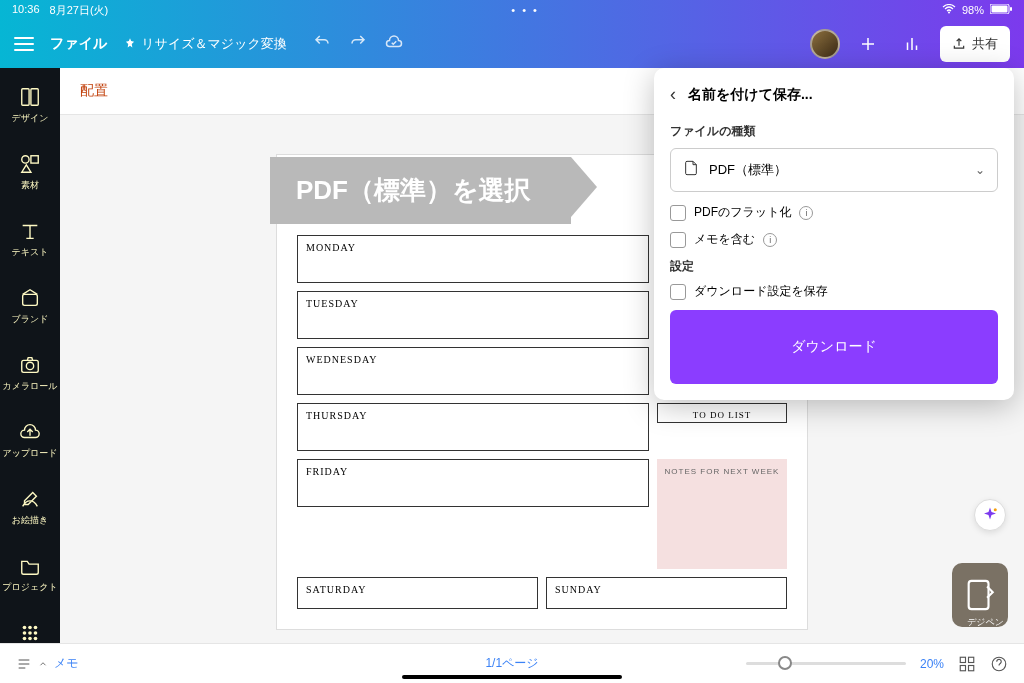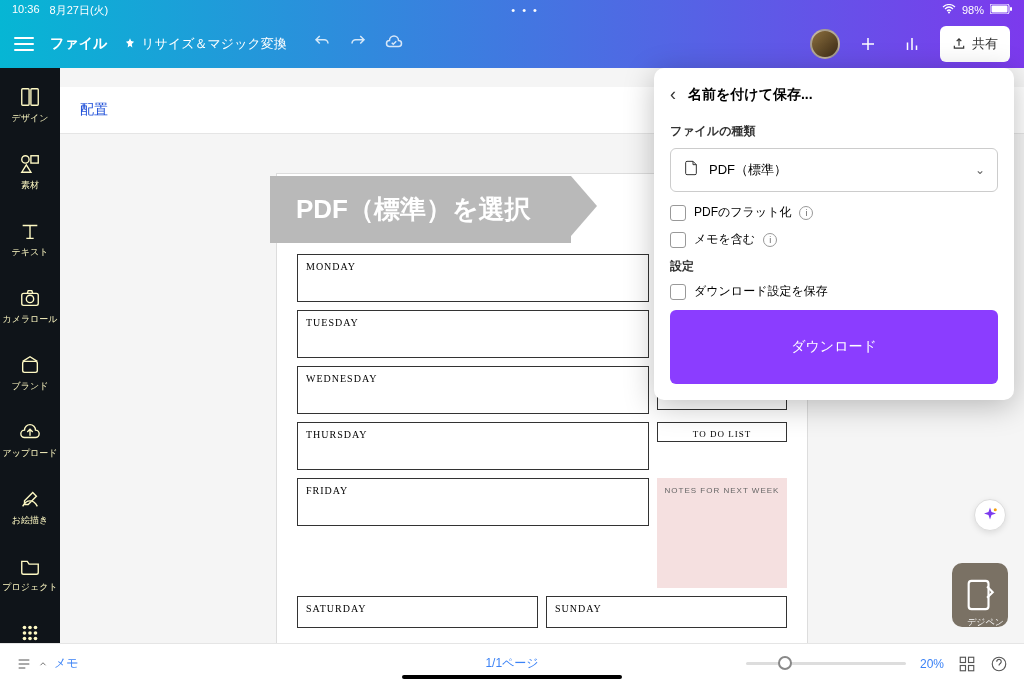--- a/index.html
+++ b/index.html
@@ -21,21 +21,21 @@
 .icon-btn { width: 32px; height: 32px; display: flex; align-items: center; justify-content: center; cursor: pointer; color: #fff; }
 .share-btn { background: #fff; color: #333; border-radius: 6px; padding: 9px 12px; display: flex; align-items: center; gap: 6px; font-size: 13px; font-weight: 500; cursor: pointer; }
 
 .main { display: flex; height: 575px; }
 .sidebar-left { width: 60px; background: #0f1419; display: flex; flex-direction: column; align-items: center; padding-top: 14px; gap: 20px; }
 .side-item { display: flex; flex-direction: column; align-items: center; gap: 4px; color: #fef9c3; cursor: pointer; width: 100%; padding: 4px 0; }
 .side-item svg { width: 22px; height: 22px; }
 .side-item .txt { font-size: 9px; }
 
 .canvas-area { flex: 1; background: #f5f5f5; position: relative; display: flex; flex-direction: column; }
-.canvas-header { background: #fff; padding: 14px 20px; font-size: 14px; color: #1d4ed8; border-bottom: 1px solid #e5e5e5; margin-top: 19px; }
+.canvas-header { background: #fff; padding: 14px 20px; font-size: 14px; color: #c2410c; border-bottom: 1px solid #e5e5e5; }
 .canvas-body { flex: 1; position: relative; display: flex; justify-content: center; padding-top: 40px; }
 
 .instruction-band { position: absolute; top: 42px; left: 210px; background: #b9b9b9; color: #fff; font-weight: 800; font-size: 26px; padding: 16px 40px 16px 26px; z-index: 5; }
 .instruction-band::after { content: ""; position: absolute; right: -26px; top: 0; border-left: 26px solid #b9b9b9; border-top: 30px solid transparent; border-bottom: 30px solid transparent; height: 0; }
 
 .page { width: 530px; background: #fff; box-shadow: 0 0 0 1px #ddd; padding: 80px 20px 20px 20px; display: grid; grid-template-columns: 1fr 130px; gap: 8px; position: relative; }
 .day-box { border: 1px solid #333; padding: 6px 8px; font-size: 10px; letter-spacing: 1px; height: 48px; font-family: Georgia, serif; }
 .day-small { grid-column: span 1; }
 .side-box { border: 1px solid #333; padding: 6px; font-size: 9px; text-align: center; letter-spacing: 1px; font-family: Georgia, serif; }
 .side-box.priorities { height: 48px; }
@@ -167,32 +167,32 @@
       <span class="txt">素材</span>
     </div>
     <div class="side-item">
       <svg viewBox="0 0 24 24" fill="none" stroke="currentColor" stroke-width="1.5">
           <path d="M4 6h16M12 6v14M8 20h8"></path>
         </svg>
       <span class="txt">テキスト</span>
     </div>
     <div class="side-item">
       <svg viewBox="0 0 24 24" fill="none" stroke="currentColor" stroke-width="1.5">
+          <rect x="4" y="8" width="16" height="12" rx="2"></rect>
+          <path d="M4 8l8-5 8 5"></path>
+        </svg>
+      <span class="txt">ブランド</span>
+    </div>
+    <div class="side-item">
+      <svg viewBox="0 0 24 24" fill="none" stroke="currentColor" stroke-width="1.5">
           <rect x="3" y="7" width="18" height="13" rx="2"></rect>
           <circle cx="12" cy="13" r="4"></circle>
           <path d="M9 7l1-3h4l1 3"></path>
         </svg>
       <span class="txt">カメラロール</span>
-    </div>
-    <div class="side-item">
-      <svg viewBox="0 0 24 24" fill="none" stroke="currentColor" stroke-width="1.5">
-          <rect x="4" y="8" width="16" height="12" rx="2"></rect>
-          <path d="M4 8l8-5 8 5"></path>
-        </svg>
-      <span class="txt">ブランド</span>
     </div>
     <div class="side-item">
       <svg viewBox="0 0 24 24" fill="none" stroke="currentColor" stroke-width="1.5">
           <path d="M18 10a6 6 0 00-12 0 4 4 0 000 8h12a4 4 0 000-8z"></path>
           <path d="M12 16V9M9 12l3-3 3 3"></path>
         </svg>
       <span class="txt">アップロード</span>
     </div>
     <div class="side-item">
       <svg viewBox="0 0 24 24" fill="none" stroke="currentColor" stroke-width="1.5">

